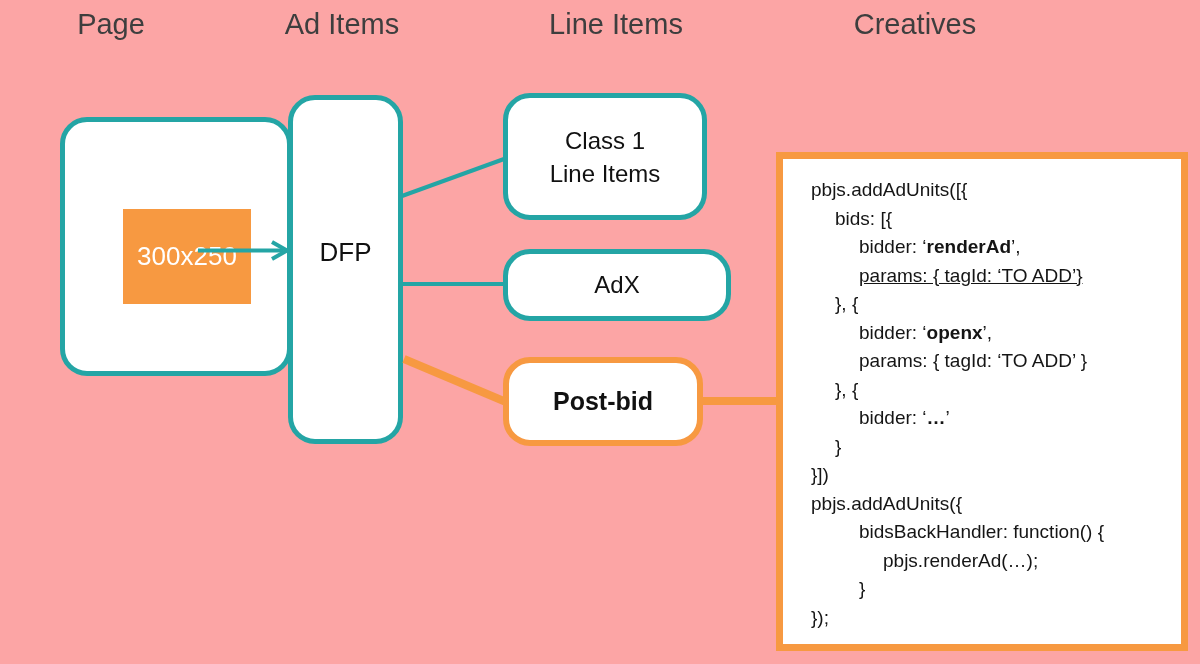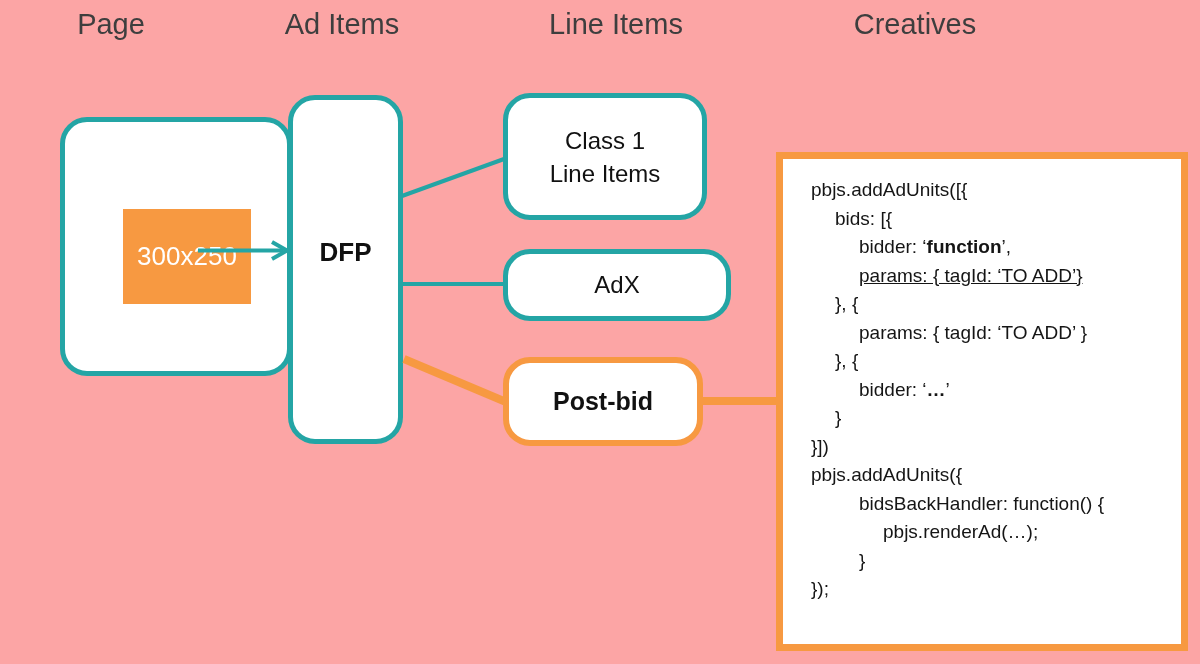--- a/index.html
+++ b/index.html
@@ -43,21 +43,21 @@
   .page-box   { left: 12px;  top: 117px; width: 232px; height: 259px; margin-left: 48px; }
   .ad-slot {
     position: absolute;
     left: 58px; top: 87px;       
     width: 128px; height: 95px;
     background: var(--orange);
     display: flex; align-items: center; justify-content: center;
     color: #ffffff; font-size: 26px;
   }
   .dfp-box    { left: 288px; top: 95px;  width: 115px; height: 349px; font-size: 26px; color: #111; }
-  .dfp-box .label-inner { position: relative; top: -17px; font-weight: bold; }
+  .dfp-box .label-inner { position: relative; top: -17px; }
   .class1-box { left: 503px; top: 93px;  width: 204px; height: 127px; font-size: 24px; color: #111;
                 text-align: center; line-height: 33px; }
   .adx-box    { left: 503px; top: 249px; width: 228px; height: 72px;  font-size: 24px; color: #111; }
   .postbid-box{ left: 503px; top: 357px; width: 200px; height: 89px;  font-size: 25px; color: #111;
                 font-weight: bold; }
   .code-box {
     position: absolute;
     left: 776px; top: 152px; width: 412px; height: 499px;
     background: #ffffff;
     border: 7px solid var(--orange);
@@ -112,23 +112,24 @@
   </div>
 
   <div class="box orange-border postbid-box">
     <span>Post-bid</span>
   </div>
 
   <div class="code-box">
     <div class="code-lines">
         <div class="code-line" style="padding-left: 0px;"><span>pbjs.addAdUnits([{</span></div>
         <div class="code-line" style="padding-left: 24px;"><span>bids: [{</span></div>
-        <div class="code-line" style="padding-left: 48px;"><span>bidder: ‘</span><span style="font-weight: bold;">function</span><span>’,</span></div>
+        <div class="code-line" style="padding-left: 48px;"><span>bidder: ‘</span><span style="font-weight: bold;">renderAd</span><span>’,</span></div>
         <div class="code-line" style="padding-left: 48px; text-decoration: underline;"><span>params: { tagId: ‘TO ADD’}</span></div>
         <div class="code-line" style="padding-left: 24px;"><span>}, {</span></div>
+        <div class="code-line" style="padding-left: 48px;"><span>bidder: ‘</span><span style="font-weight: bold;">openx</span><span>’,</span></div>
         <div class="code-line" style="padding-left: 48px;"><span>params: { tagId: ‘TO ADD’ }</span></div>
         <div class="code-line" style="padding-left: 24px;"><span>}, {</span></div>
         <div class="code-line" style="padding-left: 48px;"><span>bidder: ‘</span><span style="font-weight: bold;">…</span><span>’</span></div>
         <div class="code-line" style="padding-left: 24px;"><span>}</span></div>
         <div class="code-line" style="padding-left: 0px;"><span>}])</span></div>
         <div class="code-line" style="padding-left: 0px;"><span>pbjs.addAdUnits({</span></div>
         <div class="code-line" style="padding-left: 48px;"><span>bidsBackHandler: function() {</span></div>
         <div class="code-line" style="padding-left: 72px;"><span>pbjs.renderAd(…);</span></div>
         <div class="code-line" style="padding-left: 48px;"><span>}</span></div>
         <div class="code-line" style="padding-left: 0px;"><span>});</span></div>

